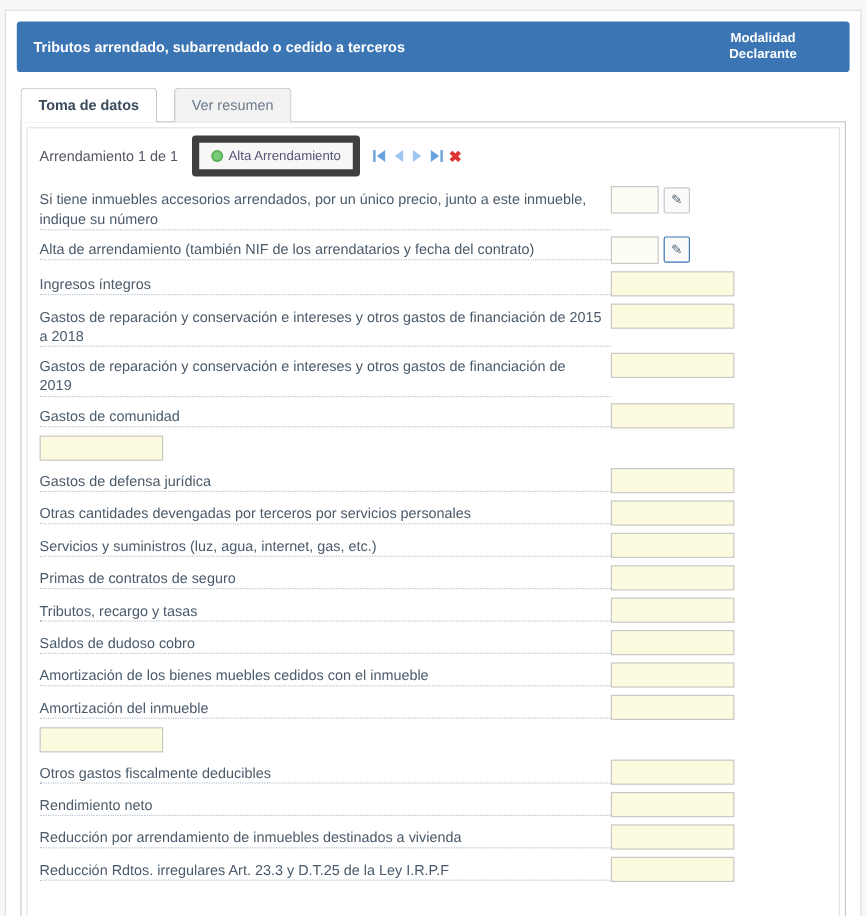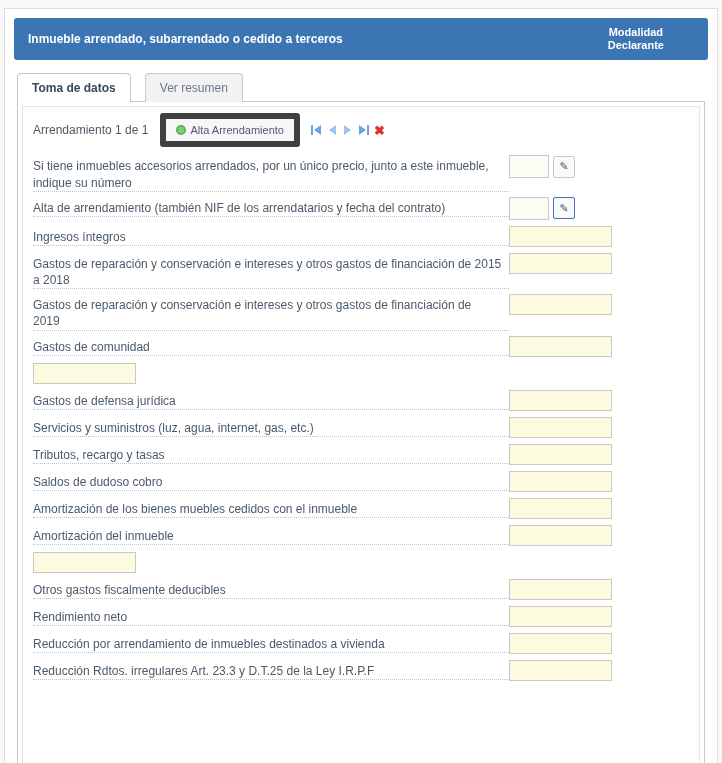--- a/index.html
+++ b/index.html
@@ -214,21 +214,21 @@
     border-color:#3b75b3;
   }
 </style>
 </head>
 <body>
 
 <div class="page-wrap">
   <div class="outer-panel">
 
     <div class="title-bar">
-      <div class="left">Inmueble arrendado, subarrendado o cedido a terceros</div>
+      <div class="left">Tributos arrendado, subarrendado o cedido a terceros</div>
       <div class="right">
         <div>Modalidad</div>
         <div>Declarante</div>
       </div>
     </div>
 
     <div class="tabs">
       <div class="tab active">Toma de datos</div>
       <div class="tab">Ver resumen</div>
     </div>
@@ -298,21 +298,33 @@
                 <input class="txt ylw" style="">
               </div>
             </div>
           <div class="row">
               <div class="label"><span>Gastos de defensa jurídica</span></div>
               <div class="ctrl">
                 <input class="txt ylw" style="">
               </div>
             </div>
           <div class="row">
+              <div class="label"><span>Otras cantidades devengadas por terceros por servicios personales</span></div>
+              <div class="ctrl">
+                <input class="txt ylw" style="">
+              </div>
+            </div>
+          <div class="row">
               <div class="label"><span>Servicios y suministros (luz, agua, internet, gas, etc.)</span></div>
+              <div class="ctrl">
+                <input class="txt ylw" style="">
+              </div>
+            </div>
+          <div class="row">
+              <div class="label"><span>Primas de contratos de seguro</span></div>
               <div class="ctrl">
                 <input class="txt ylw" style="">
               </div>
             </div>
           <div class="row">
               <div class="label"><span>Tributos, recargo y tasas</span></div>
               <div class="ctrl">
                 <input class="txt ylw" style="">
               </div>
             </div>

